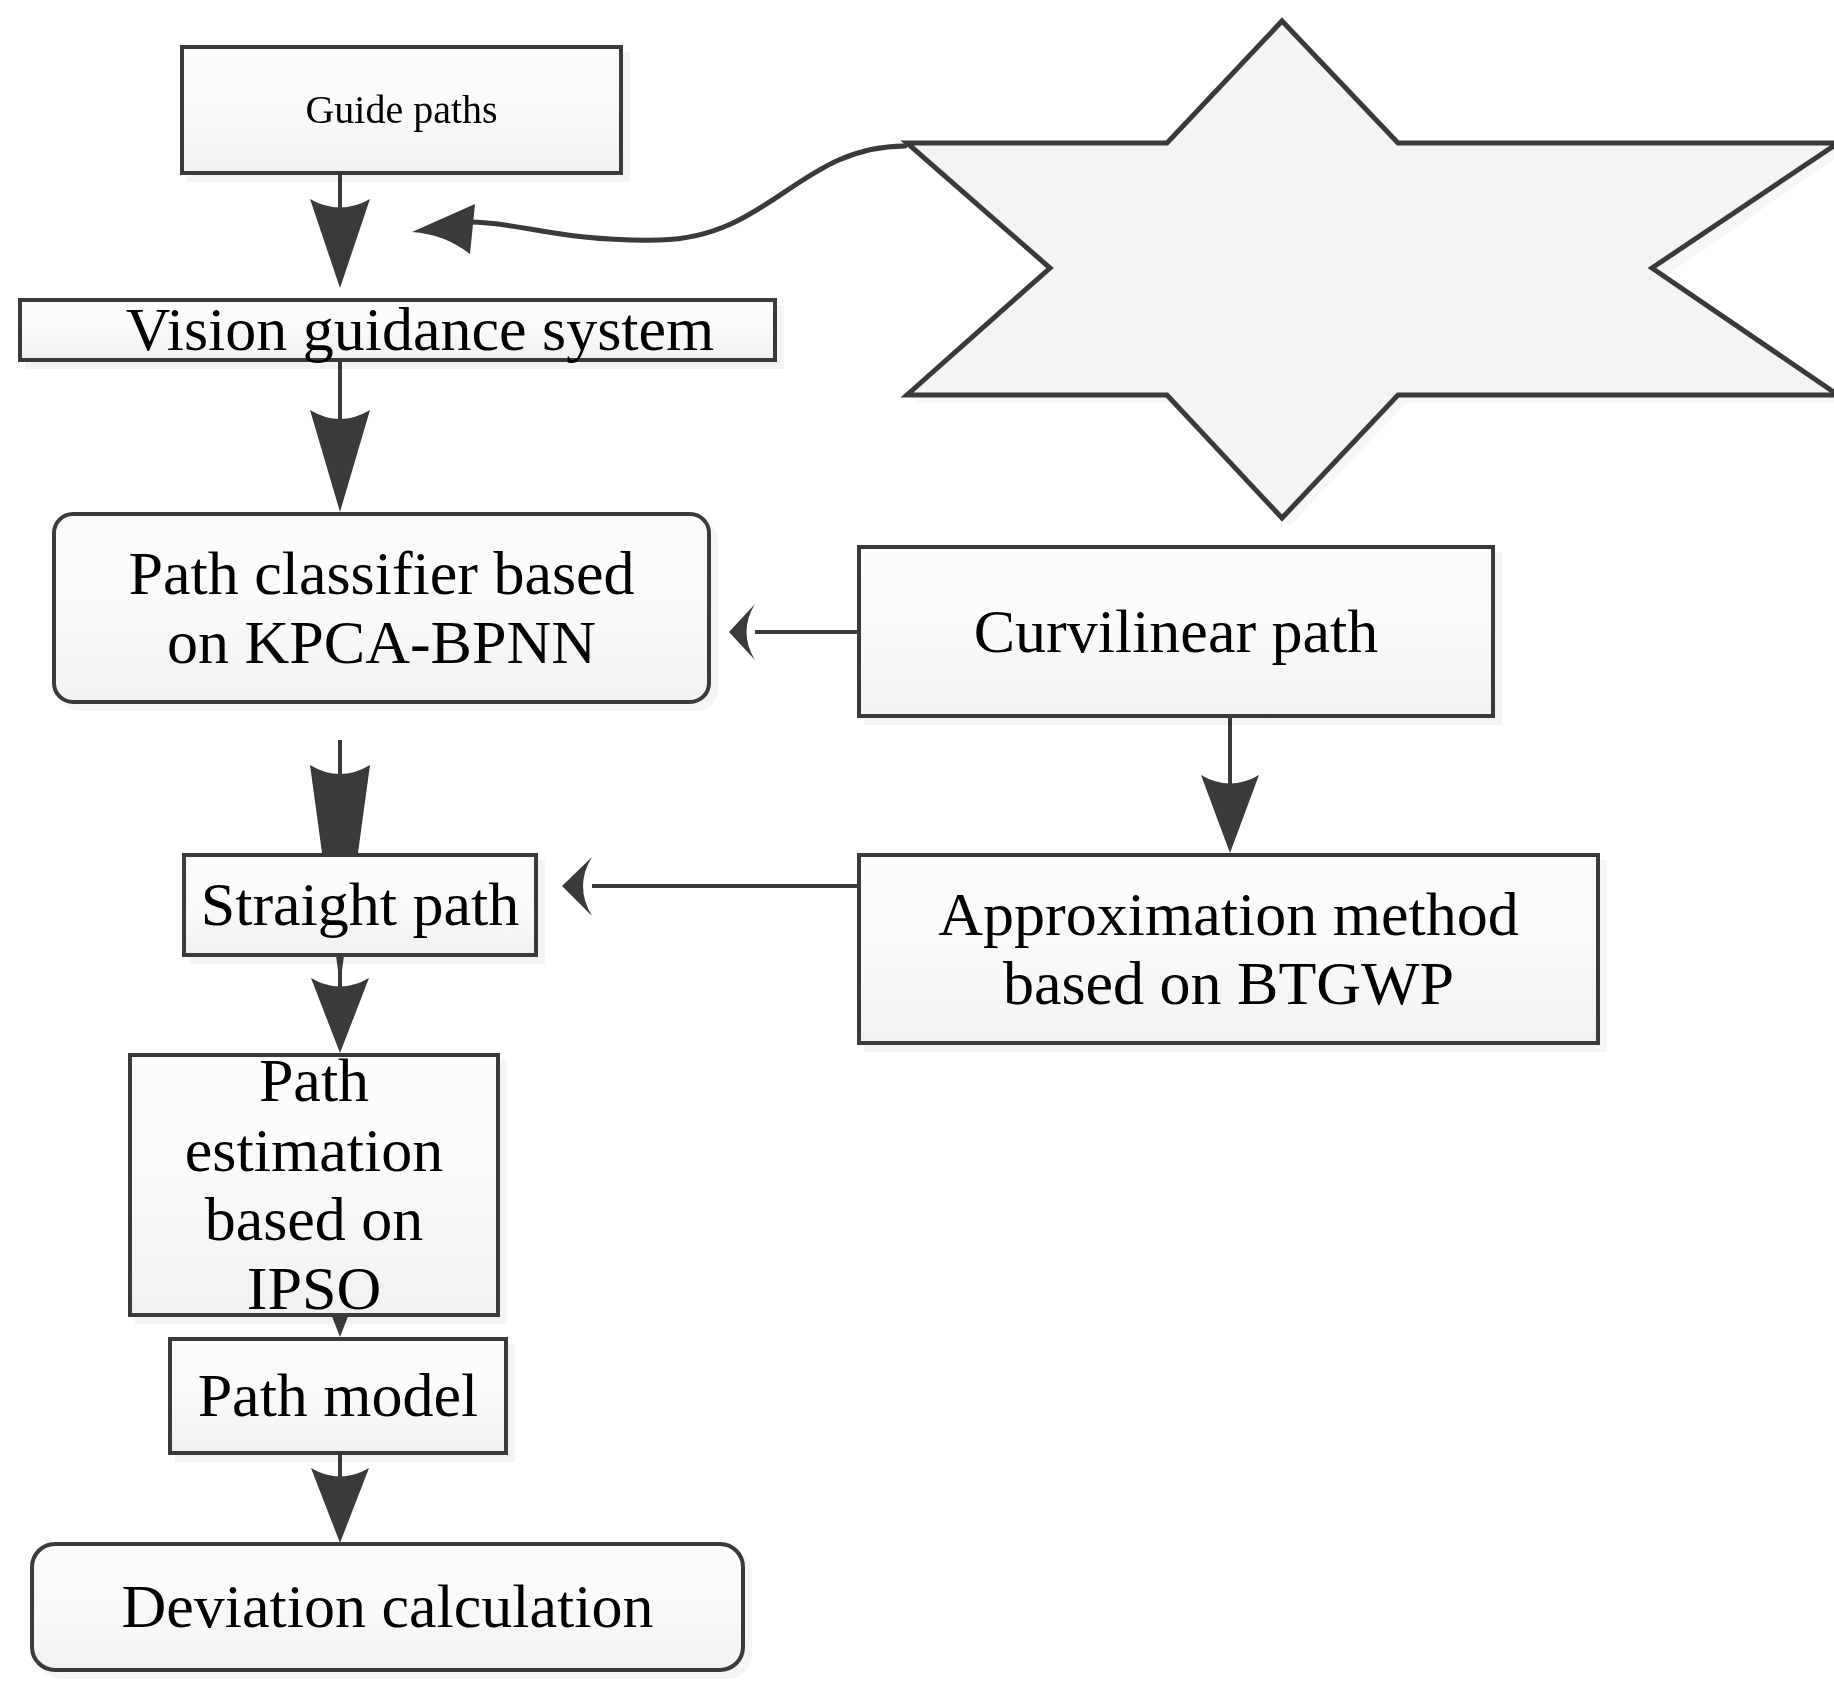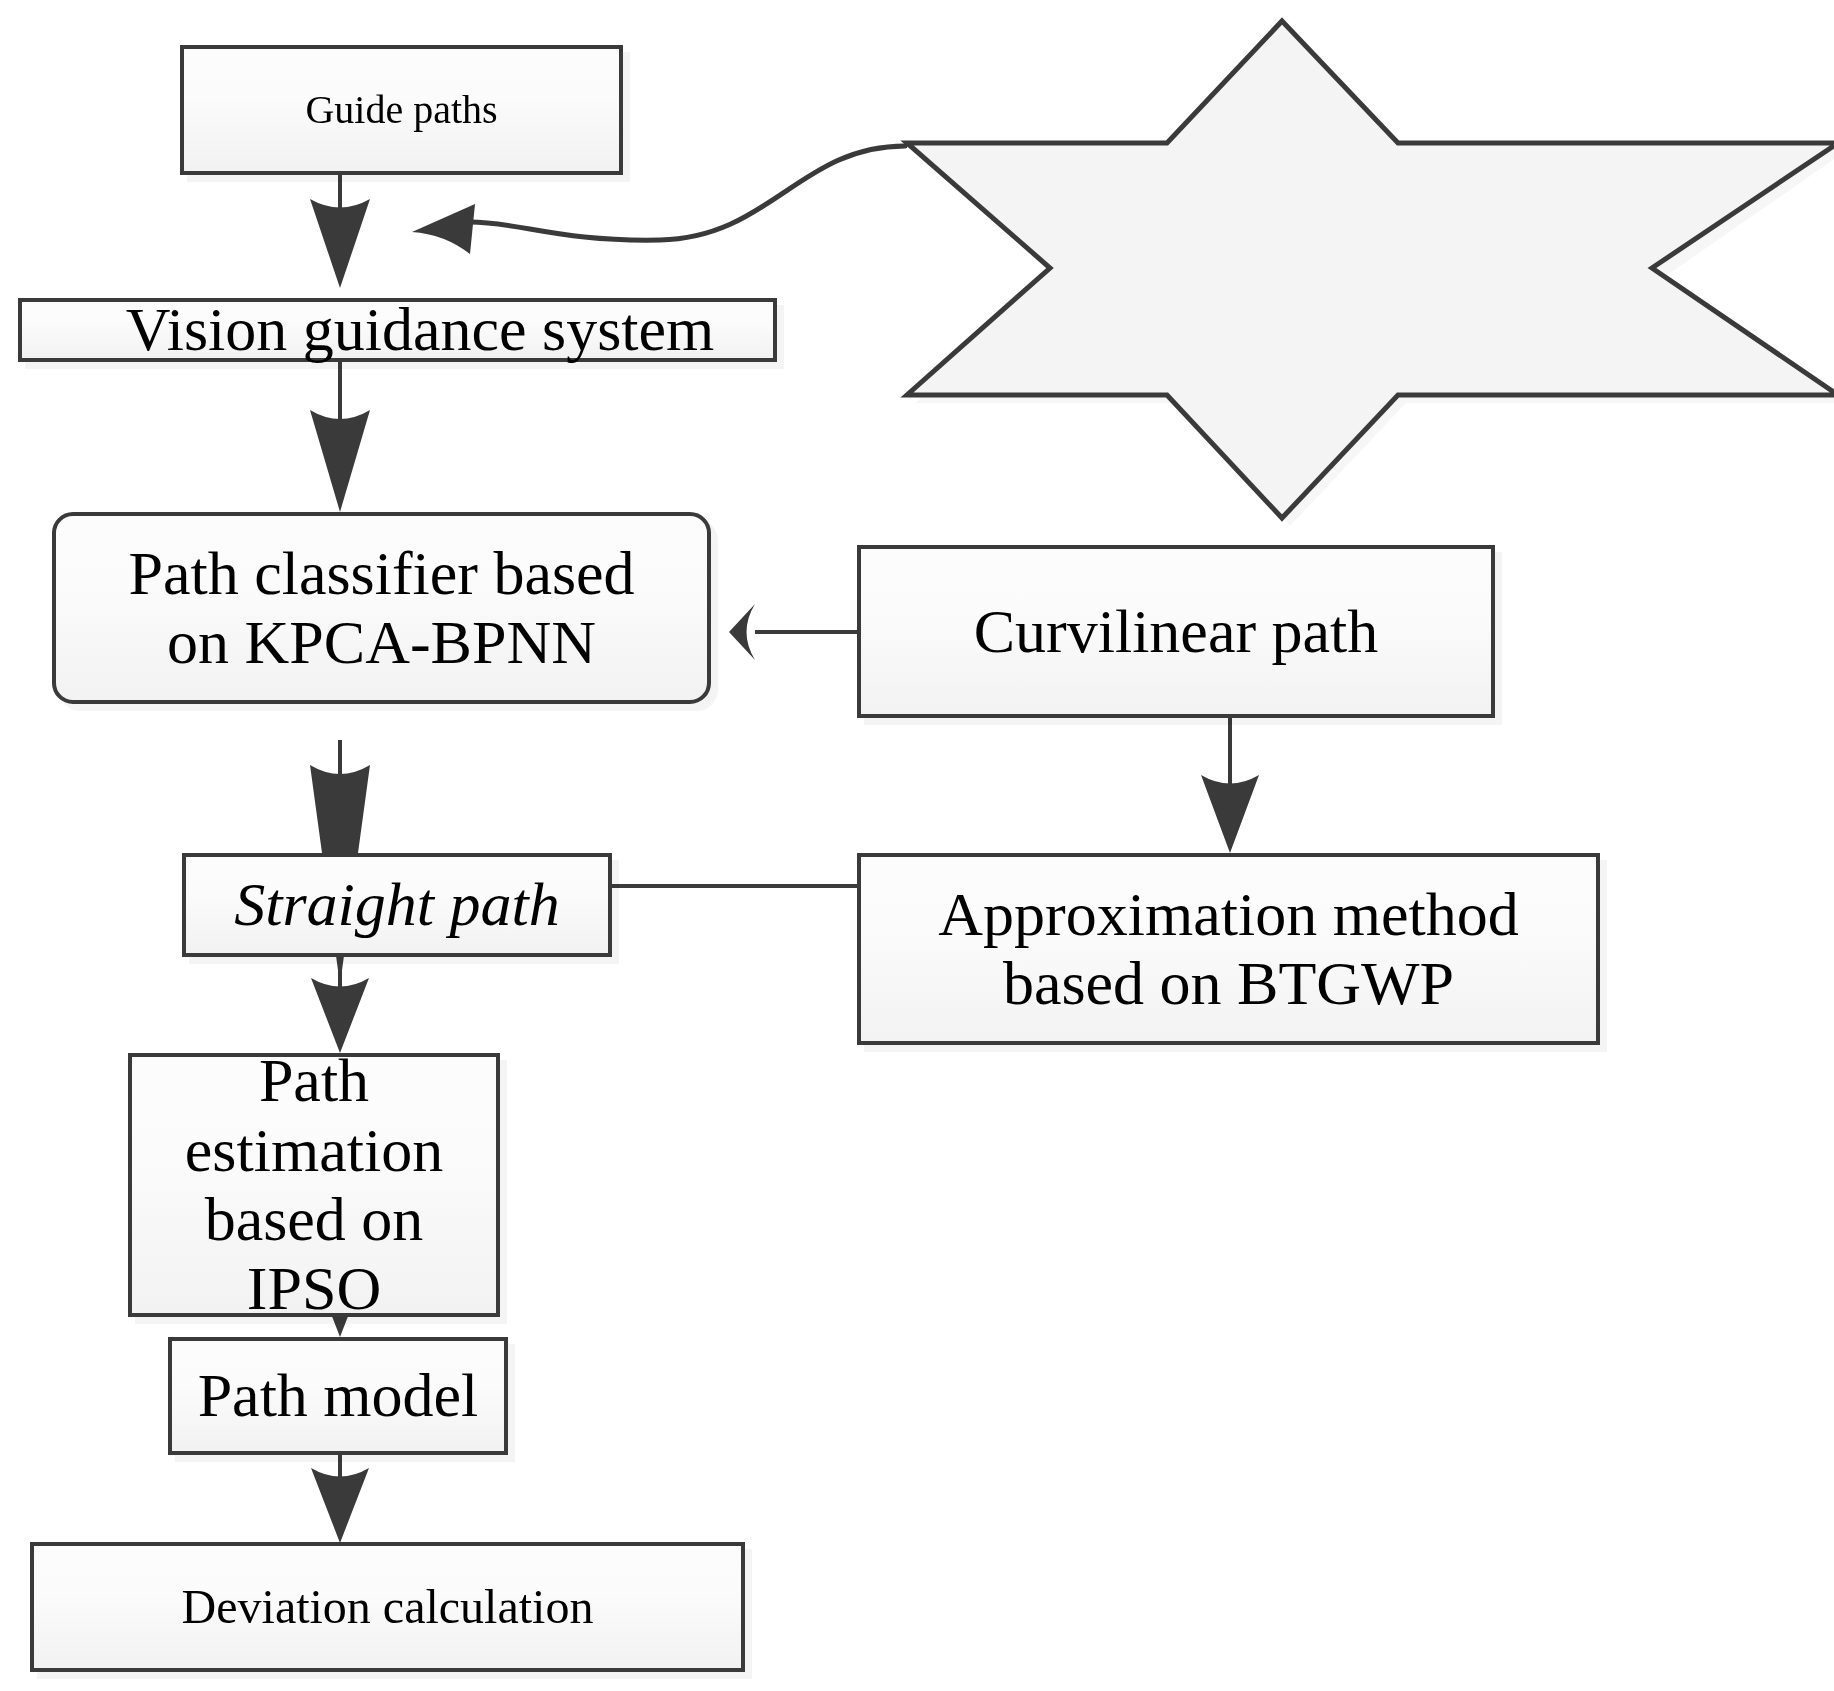--- a/index.html
+++ b/index.html
@@ -116,27 +116,27 @@
   </svg>
 
 
   <div class="node" style="left:180px; top:45px; width:443px; height:130px; font-size:40px;">Guide paths</div>
 
   <div class="node" style="left:18px; top:298px; width:759px; height:64px; font-size:62px;padding-left:45px;">Vision guidance system</div>
 
   <div class="node" style="left:52px; top:512px; width:659px; height:192px; font-size:62px;border-radius:21px;">Path classifier based
 on KPCA-BPNN</div>
 
-  <div class="node" style="left:182px; top:853px; width:430px; height:104px; font-size:62px;font-style:italic;">Straight path</div>
+  <div class="node" style="left:182px; top:853px; width:356px; height:104px; font-size:62px;">Straight path</div>
 
   <div class="node" style="left:128px; top:1053px; width:372px; height:264px; font-size:62px;">Path estimation
 based on IPSO</div>
 
   <div class="node" style="left:168px; top:1337px; width:340px; height:118px; font-size:62px;">Path model</div>
 
-  <div class="node" style="left:30px; top:1542px; width:715px; height:130px; font-size:48px;">Deviation calculation</div>
+  <div class="node" style="left:30px; top:1542px; width:715px; height:130px; font-size:62px;border-radius:25px;">Deviation calculation</div>
 
   <div class="node" style="left:857px; top:545px; width:638px; height:173px; font-size:62px;font-family:Liberation Serif, serif;">Curvilinear path</div>
 
   <div class="node" style="left:857px; top:853px; width:743px; height:192px; font-size:62px;">Approximation method
 based on BTGWP</div>
 
 </div>
 
 </body></html>

